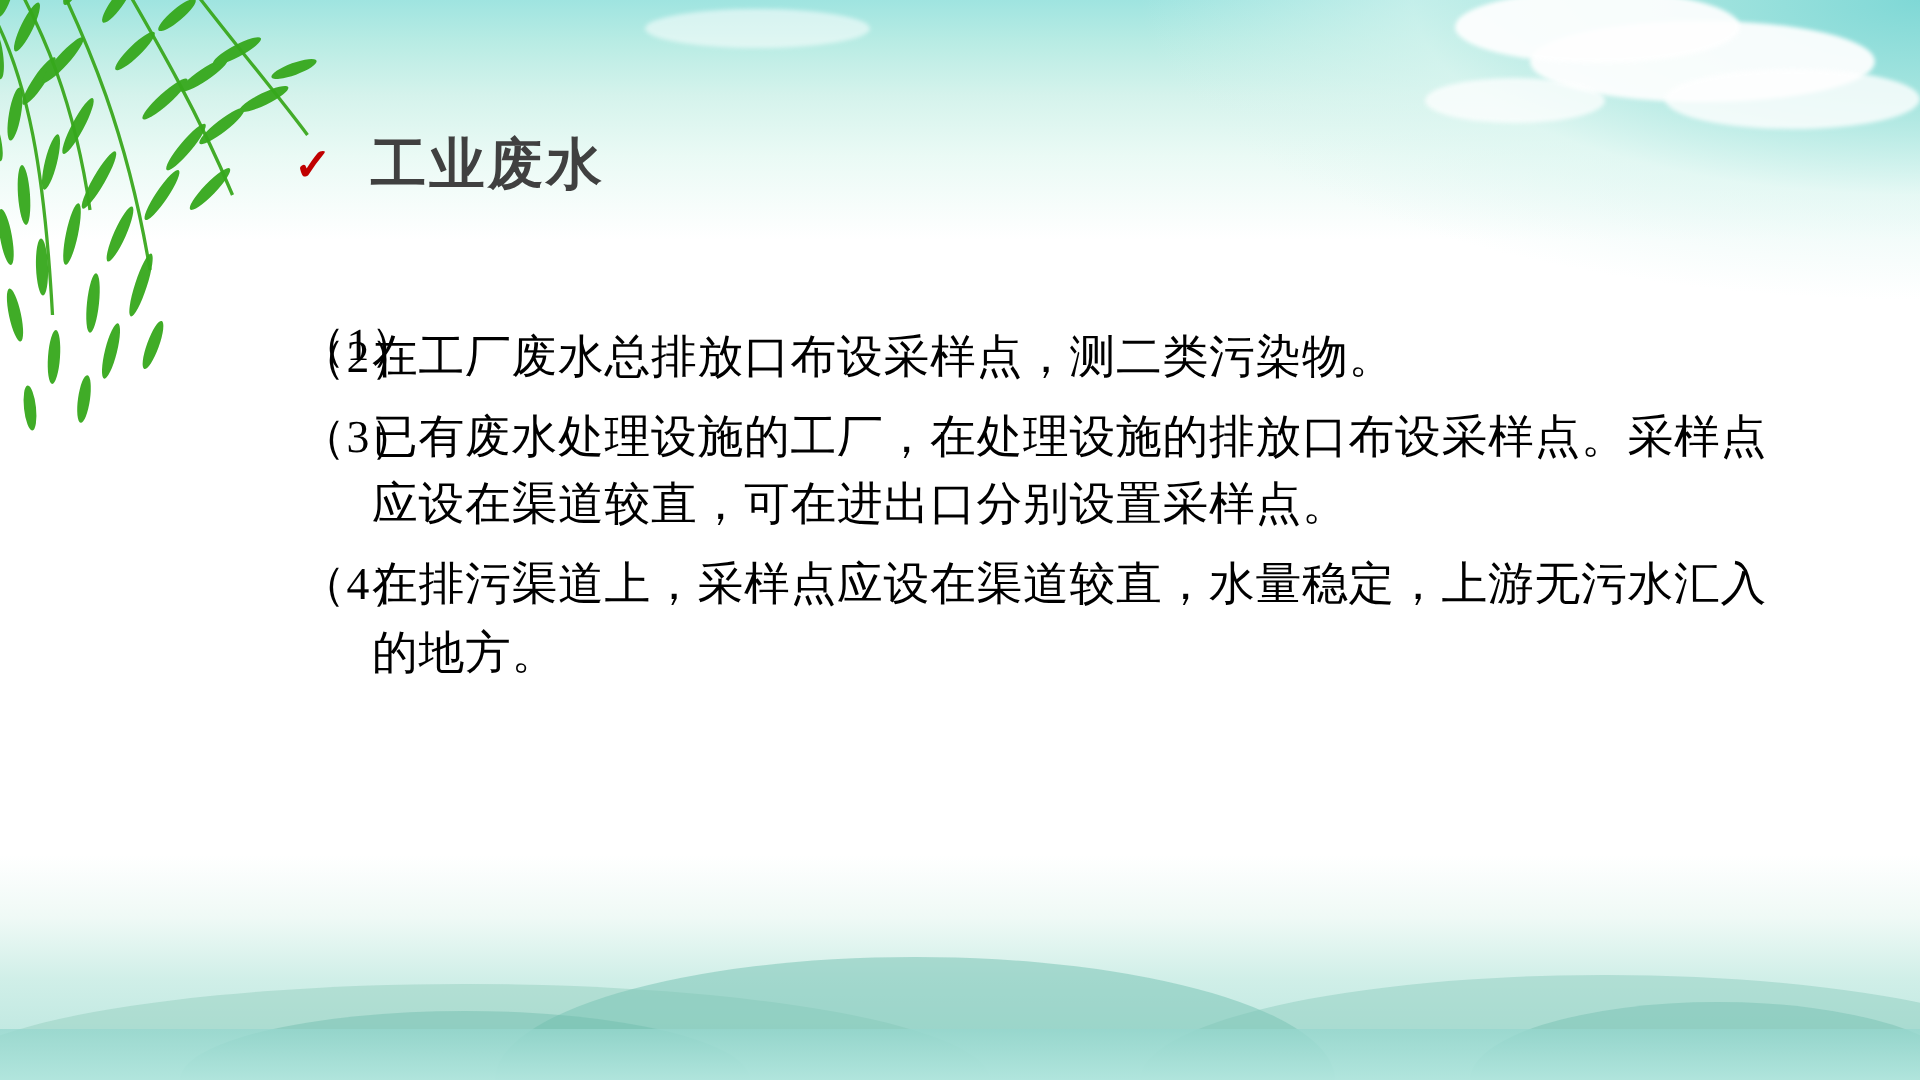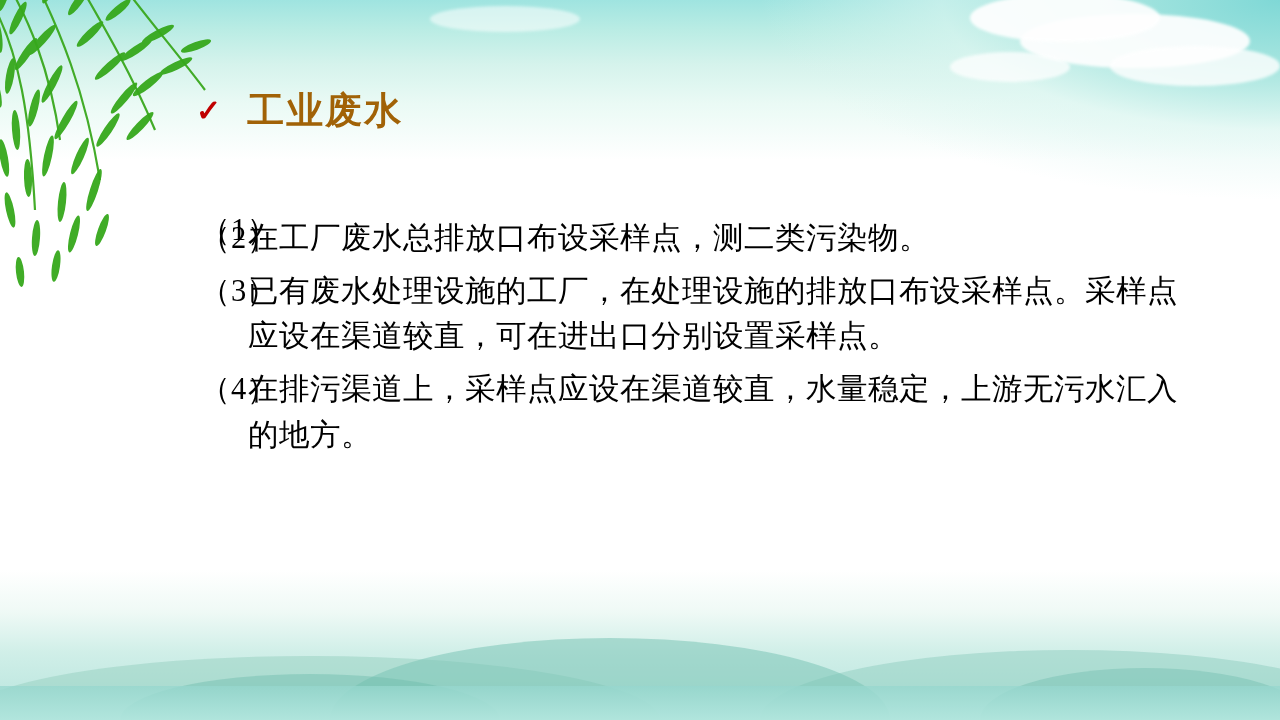--- a/index.html
+++ b/index.html
@@ -112,21 +112,21 @@
     align-items: center;
     gap: 26px;
   }
   .check-icon {
     color: #c00000;
     font-size: 30px;
     line-height: 1;
     font-weight: bold;
   }
   .title-text {
-    color: #a16207;
+    color: #404040;
     font-size: 37px;
     font-weight: bold;
     letter-spacing: 2px;
     line-height: 1;
     font-family: "Liberation Serif", serif;
   }
 
   .body-block {
     position: absolute;
     left: 200px; top: 208px;

